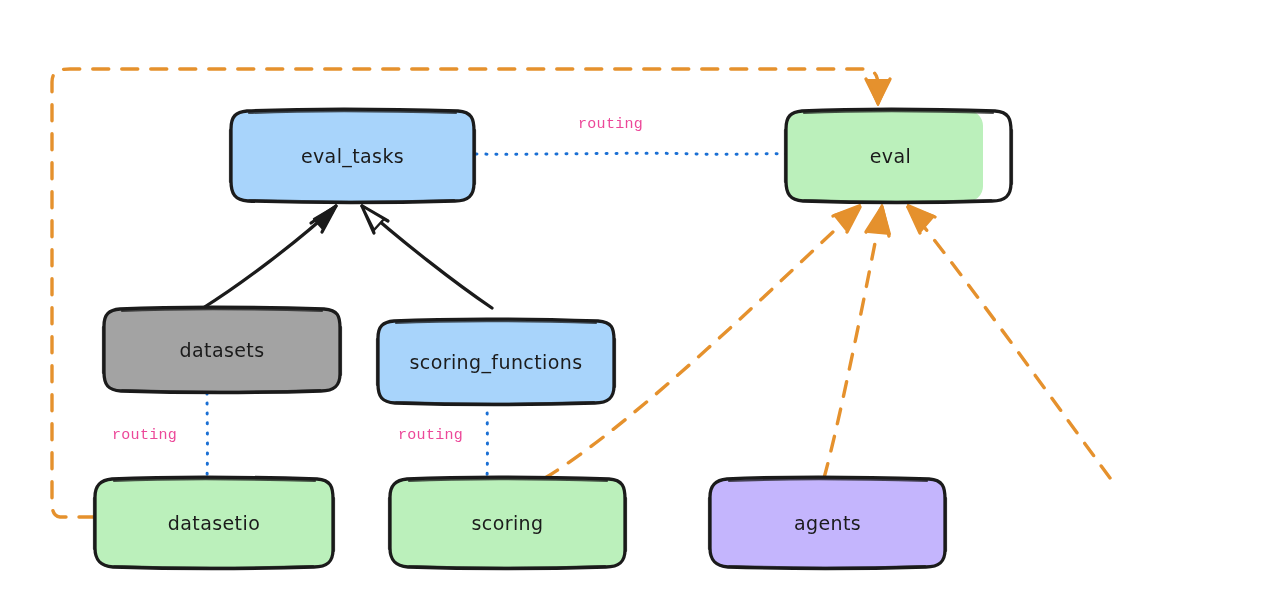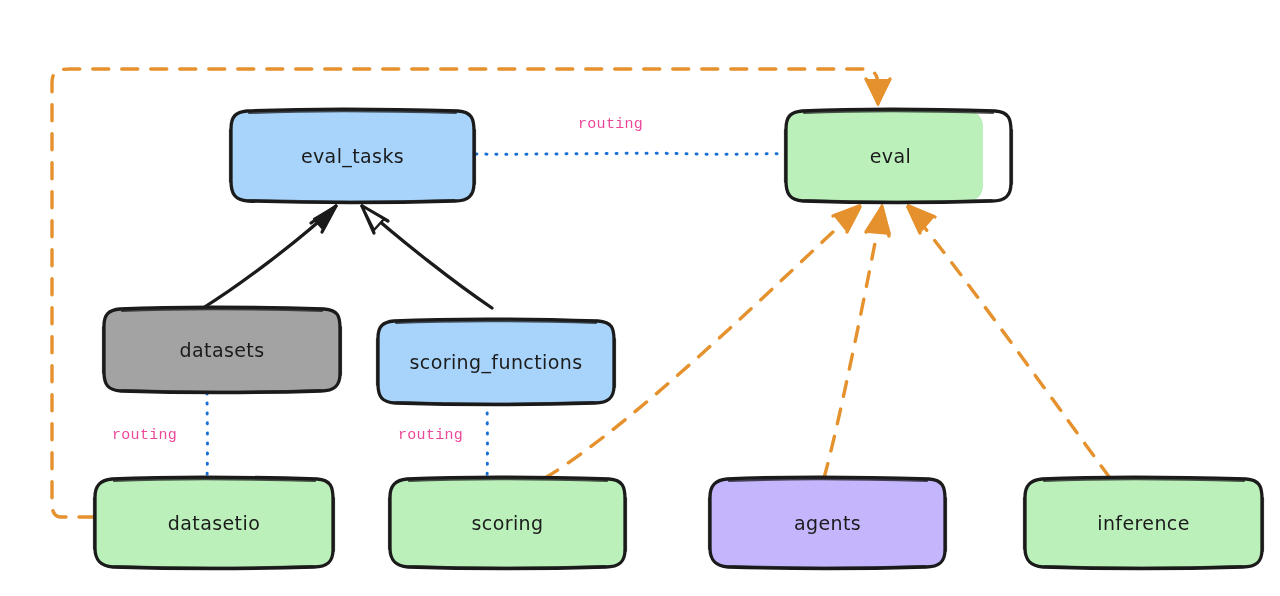--- a/index.html
+++ b/index.html
@@ -167,25 +167,18 @@
   </div>
 
   <div class="node" style="left:710px; top:478px; width:235px; height:90px; background:#c4b5fd;">
     <svg class="node-svg" width="247" height="102" viewBox="0 0 247 102">
       <path d="M23 7 C 88 4, 162 5, 225 7 C 239 8, 241 15, 241 27 L 241 78 C 241 90, 235 95, 222 95 C 158 97, 84 97, 24 95 C 11 94, 6 88, 6 76 L 6 25 C 6 13, 12 8, 23 7 Z" fill="none" stroke="#1b1b1b" stroke-width="3.3" stroke-linecap="round" stroke-linejoin="round"></path>
       <path d="M25 9 C 90 6, 160 7, 223 9 M242 26 L 242 79 M221 94 C 157 96, 85 96, 25 94 M5 77 L 5 26" fill="none" stroke="#1b1b1b" stroke-width="2.2" stroke-linecap="round" opacity="0.75"></path>
     </svg>
     <span class="node-label">agents</span>
   </div>
 
-  <div class="node" style="left:1025px; top:478px; width:237px; height:90px; background:#bbf0bb;">
-    <svg class="node-svg" width="249" height="102" viewBox="0 0 249 102">
-      <path d="M23 7 C 89 4, 163 5, 227 7 C 241 8, 243 15, 243 27 L 243 78 C 243 90, 237 95, 224 95 C 159 97, 85 97, 24 95 C 11 94, 6 88, 6 76 L 6 25 C 6 13, 12 8, 23 7 Z" fill="none" stroke="#1b1b1b" stroke-width="3.3" stroke-linecap="round" stroke-linejoin="round"></path>
-      <path d="M25 9 C 91 6, 161 7, 225 9 M244 26 L 244 79 M223 94 C 158 96, 86 96, 25 94 M5 77 L 5 26" fill="none" stroke="#1b1b1b" stroke-width="2.2" stroke-linecap="round" opacity="0.75"></path>
-    </svg>
-    <span class="node-label">inference</span>
-  </div>
 
   <span class="edge-label" style="left:578px; top:116px;">routing</span>
   <span class="edge-label" style="left:112px; top:427px;">routing</span>
   <span class="edge-label" style="left:398px; top:427px;">routing</span>
 
 </div>
 
 </body></html>

